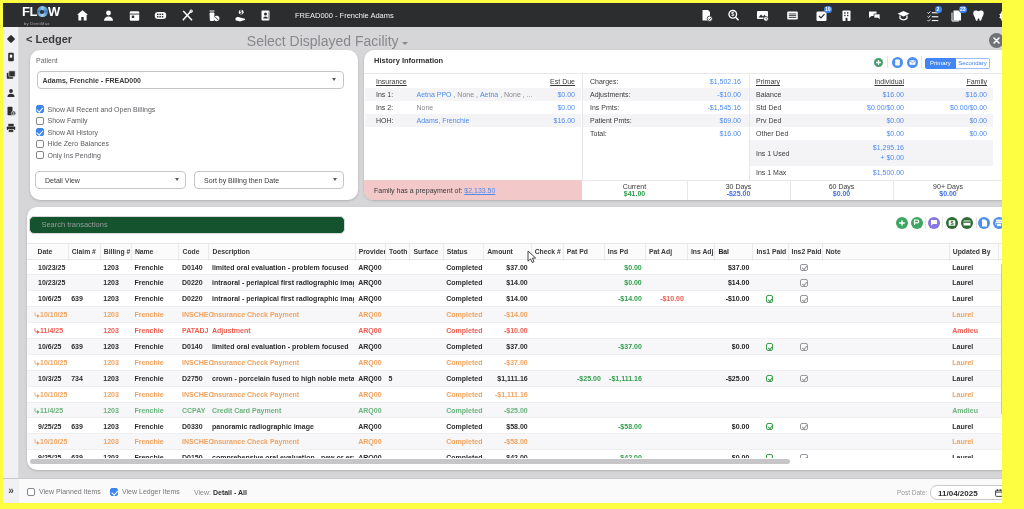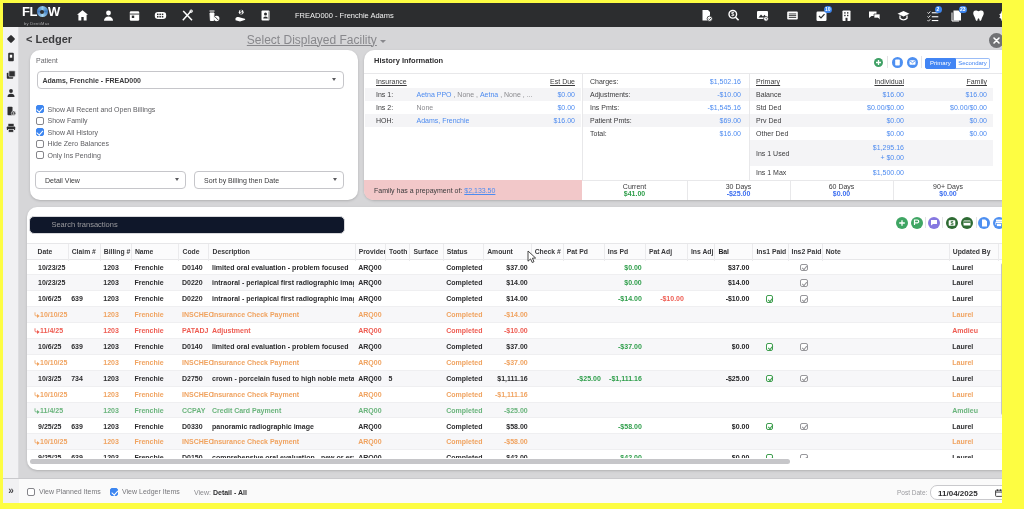--- a/index.html
+++ b/index.html
@@ -16,21 +16,21 @@
 .ticon svg{width:13px;height:13px;display:block}
 .chipname{position:absolute;left:292px;top:7.5px;color:#f2f2f2;font-size:7.5px;font-weight:400}
 .badge{position:absolute;border-radius:5px;background:#3d86f0;color:#fff;font-size:5px;font-weight:700;height:7px;min-width:7px;line-height:7px;text-align:center;padding:0 1px}
 
 .sidebar{position:absolute;left:0;top:24px;width:16px;height:476px;background:#f1f1f3;border-right:1px solid #dddde0}
 .sic{position:absolute;left:3px;width:10px;height:10px}
 .sic svg{width:10px;height:10px;display:block}
 
 .phead{position:absolute;left:16px;top:24px;width:1000px;height:26px}
 .ledger{position:absolute;left:7px;top:6px;font-size:11px;font-weight:700;color:#3c3c3e}
-.selfac{position:absolute;left:227.8px;top:5.5px;font-size:12px;color:#88888c;text-decoration:underline}
+.selfac{position:absolute;left:227.8px;top:5.5px;font-size:14px;color:#88888c;}
 .selfac .car{display:inline-block;width:0;height:0;border-left:3px solid transparent;border-right:3px solid transparent;border-top:3.5px solid #88888c;margin-left:3px;vertical-align:1px}
 .closebtn{position:absolute;left:969.5px;top:6px;width:15px;height:15px;border-radius:50%;background:#707174}
 .closebtn svg{width:15px;height:15px;display:block}
 
 .panel{position:absolute;background:#fff;border-radius:10px;box-shadow:0 1px 2.5px rgba(0,0,0,.18)}
 .p-patient{left:27px;top:47px;width:328px;height:150px}
 .p-billing{left:361px;top:47px;width:652px;height:150px}
 .p-trans{left:24.4px;top:204px;width:990px;height:263px}
 
 .lbl{font-size:7px;color:#6a6a6e}
@@ -50,21 +50,21 @@
 .gry{color:#8a8a8e}
 .undl{text-decoration:underline}
 .pink{position:absolute;left:0;top:130px;width:218px;height:20px;background:#f2c8c9;border-radius:0 0 0 9px;font-size:7px;color:#3a3a3c;display:flex;align-items:center;padding-left:10px}
 .agecell{position:absolute;top:130px;height:20px;font-size:7px;text-align:center;padding-top:2.5px}
 .agecell b{display:block;font-weight:700}
 .circ{position:absolute;border-radius:50%;display:flex;align-items:center;justify-content:center}
 .tgl{position:absolute;font-size:6px;font-weight:400;display:flex}
 .tgl .a{background:#4285f4;color:#fff;border:1px solid #4285f4;border-radius:2px 0 0 2px;padding:1.5px 4px}
 .tgl .b{background:#fff;color:#4285f4;border:1px solid #9bbdf7;border-left:none;border-radius:0 2px 2px 0;padding:1.5px 2.5px}
 
-.search{position:absolute;left:2px;top:8.5px;width:316px;height:18px;border:1px solid #d8d8db;border-radius:5px;font-size:7.5px;color:#9a9a9e;display:flex;align-items:center;padding-left:21px;background:#0f172a}
+.search{position:absolute;left:2px;top:8.5px;width:316px;height:18px;border:1px solid #d8d8db;border-radius:5px;font-size:7.5px;color:#9a9a9e;display:flex;align-items:center;padding-left:11px;background:#14532d}
 .tbtn{position:absolute;width:12px;height:12px;border-radius:50%;display:flex;align-items:center;justify-content:center}
 .tbtn svg{display:block}
 .vdiv{position:absolute;width:1px;background:#e4e4e6}
 .thead{position:absolute;left:0;top:36px;width:990px;height:16.5px;background:#fbfbfc;border-top:1px solid #e7e7e9;border-bottom:1px solid #e7e7e9}
 .th{position:absolute;top:0;height:16.5px;font-size:6.8px;font-weight:700;color:#38383a;line-height:16px;padding-left:3px;border-left:1px solid #ebebed;white-space:nowrap;overflow:hidden}
 .tbody{position:absolute;left:0;top:52.5px;width:990px;height:198px;overflow:hidden}
 .tr{position:absolute;left:0;width:990px;height:15.9px;border-bottom:1px solid #efeff1}
 .tr.even{background:#f7f7f9}
 .td{position:absolute;top:0;height:15.9px;font-size:7px;font-weight:700;color:#2c2c2e;line-height:15.5px;padding-left:3.5px;white-space:nowrap;overflow:hidden}
 .td.r{text-align:right;padding-left:0;padding-right:3px}

